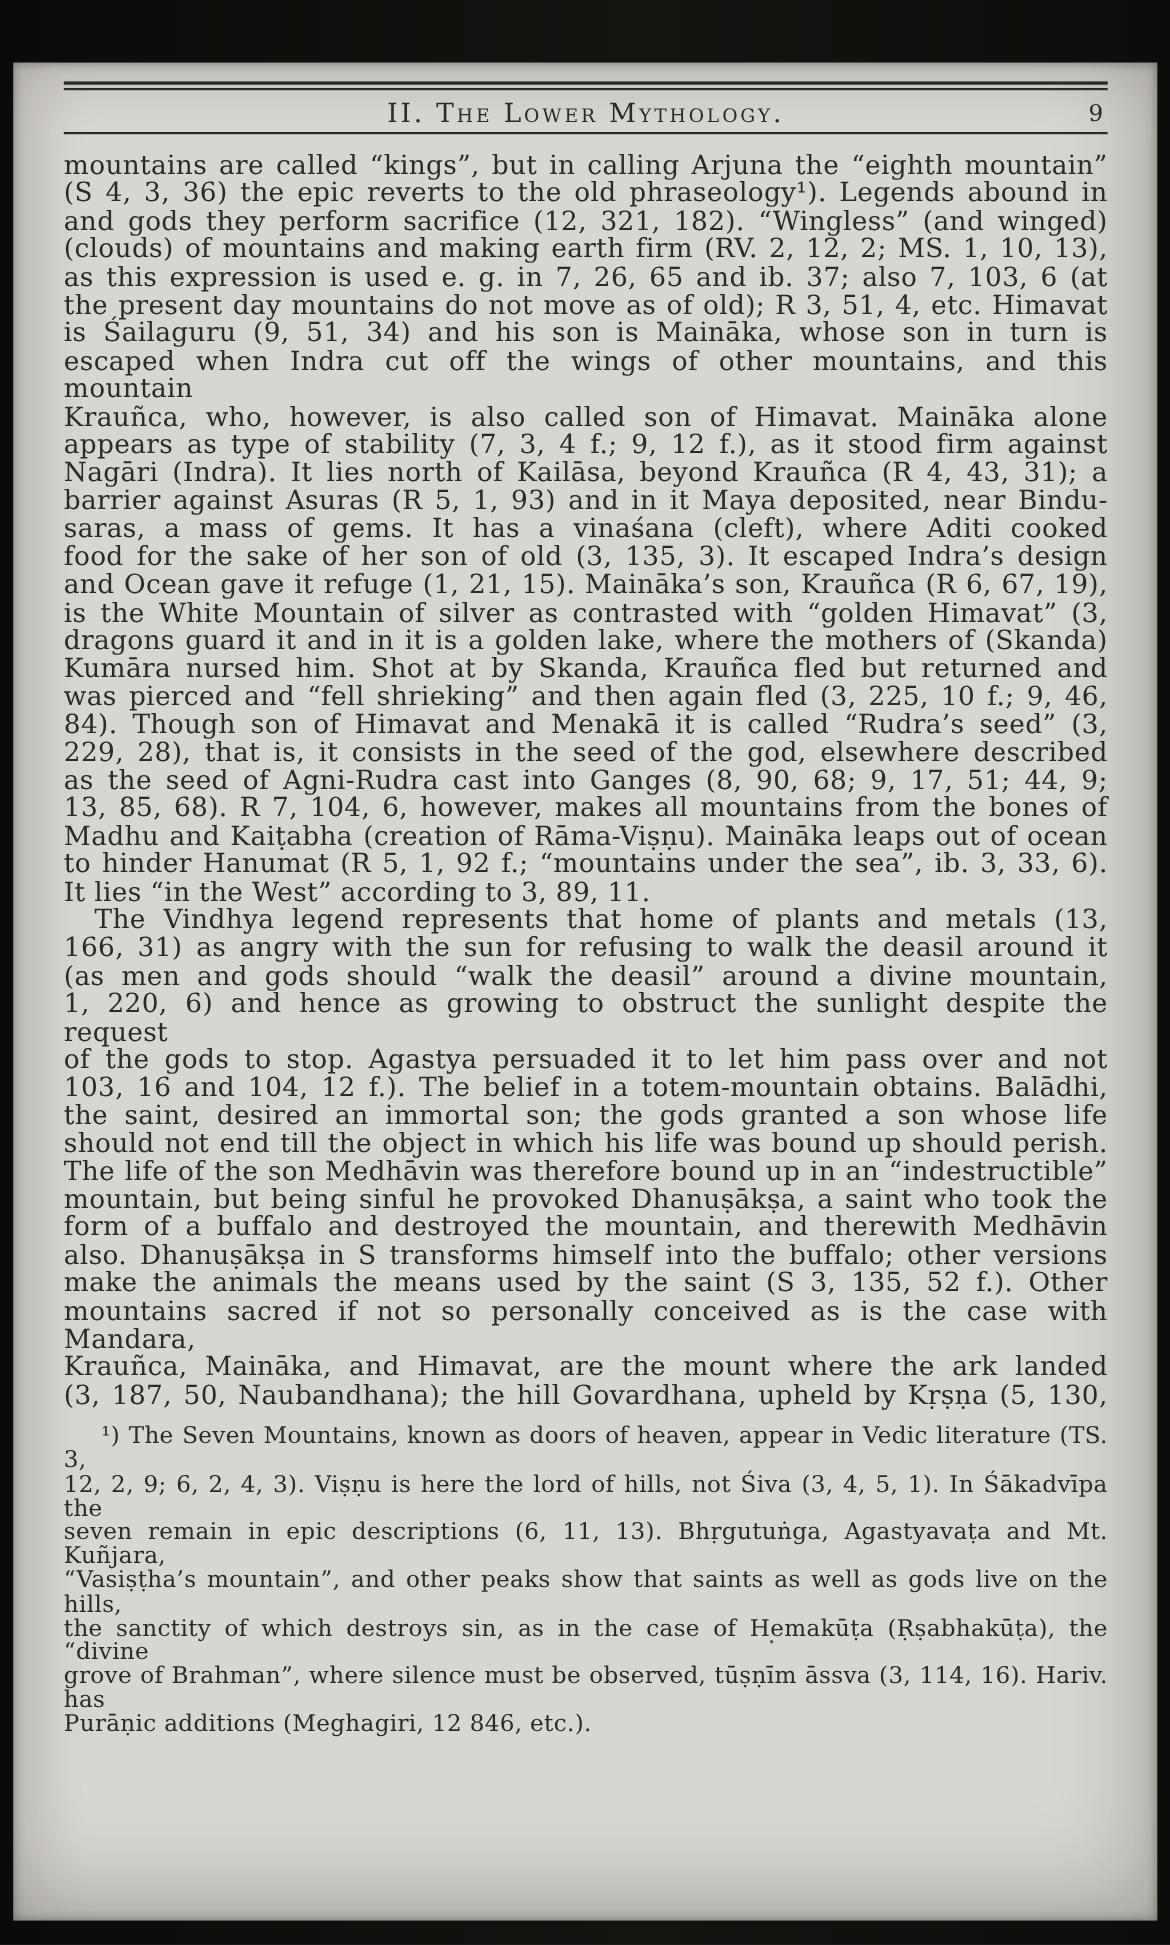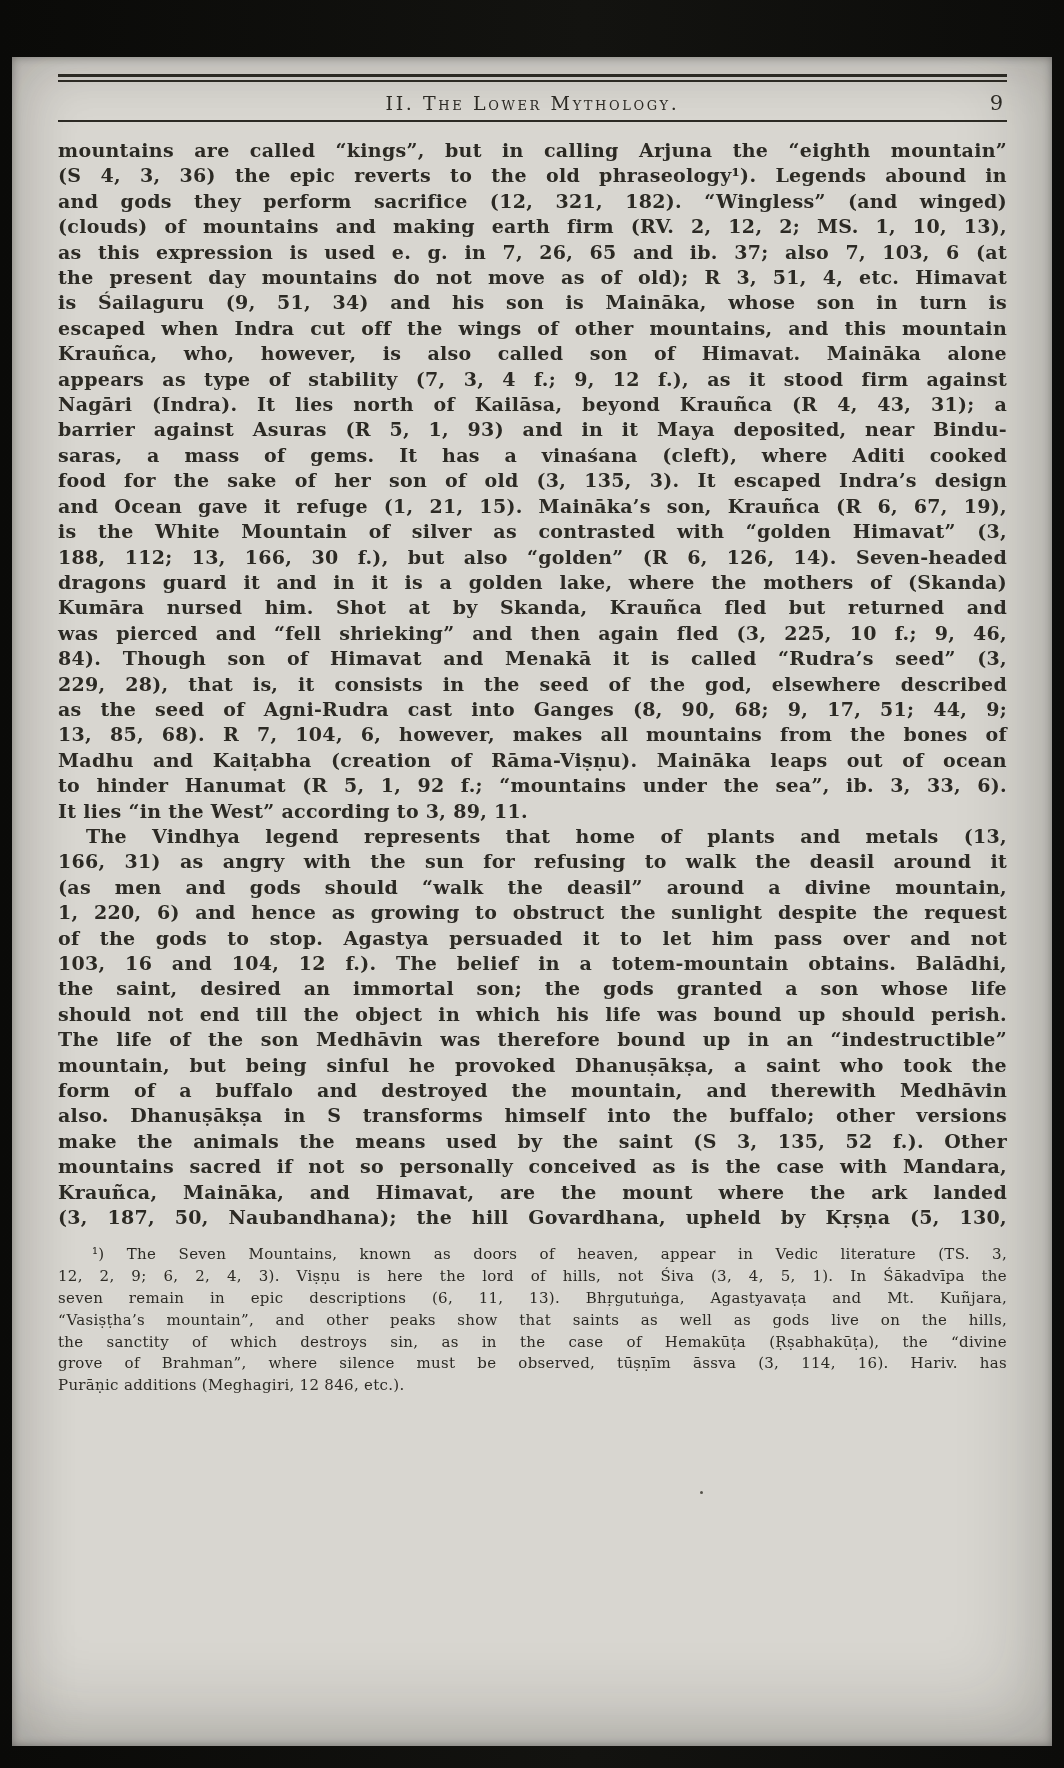--- a/index.html
+++ b/index.html
@@ -38,54 +38,53 @@
   }
   .header-row {
     position: relative;
     height: 33px;
     margin-top: 5px;
   }
   .running-head {
     display: block;
     text-align: center;
     font-variant: small-caps;
-    font-size: 19px;
+    font-size: 24px;
     letter-spacing: 2.6px;
     line-height: 33px;
   }
   .page-number {
     position: absolute;
     right: 3px;
     top: 0;
     font-size: 21px;
     line-height: 33px;
     letter-spacing: 1px;
   }
   .rule-single {
     border-top: 2px solid var(--ink, #2c2a24);
     margin-bottom: 0;
   }
   .body-text {
     margin-top: 16px;
-    font-size: 19px;
+    font-size: 24px;
     line-height: 25.4px;
-    font-weight: bold;
   }
   .tline {
     text-align: justify;
     text-align-last: justify;
     letter-spacing: 0.3px;
     white-space: normal;
   }
   .tline.flush-last { text-align-last: left; }
   .tline.indent-first { text-indent: 28px; }
   .paragraph { margin: 0; }
   .footnote {
     margin-top: 14px;
-    font-size: 15px;
+    font-size: 21px;
     line-height: 21.8px;
   }
   .footnote .tline.indent-first { text-indent: 34px; }
   .dot-artifact {
     position: absolute;
     left: 688px;
     top: 1434px;
     width: 3px;
     height: 3px;
     border-radius: 50%;
@@ -118,21 +117,20 @@
           <div class="tline">is Śailaguru (9, 51, 34) and his son is Maināka, whose son in turn is</div>
           <div class="tline">escaped when Indra cut off the wings of other mountains, and this mountain</div>
           <div class="tline">Krauñca, who, however, is also called son of Himavat. Maināka alone</div>
           <div class="tline">appears as type of stability (7, 3, 4 f.; 9, 12 f.), as it stood firm against</div>
           <div class="tline">Nagāri (Indra). It lies north of Kailāsa, beyond Krauñca (R 4, 43, 31); a</div>
           <div class="tline">barrier against Asuras (R 5, 1, 93) and in it Maya deposited, near Bindu-</div>
           <div class="tline">saras, a mass of gems. It has a vinaśana (cleft), where Aditi cooked</div>
           <div class="tline">food for the sake of her son of old (3, 135, 3). It escaped Indra’s design</div>
           <div class="tline">and Ocean gave it refuge (1, 21, 15). Maināka’s son, Krauñca (R 6, 67, 19),</div>
           <div class="tline">is the White Mountain of silver as contrasted with “golden Himavat” (3,</div>
-          <div class="tline">188, 112; 13, 166, 30 f.), but also “golden” (R 6, 126, 14). Seven-headed</div>
           <div class="tline">dragons guard it and in it is a golden lake, where the mothers of (Skanda)</div>
           <div class="tline">Kumāra nursed him. Shot at by Skanda, Krauñca fled but returned and</div>
           <div class="tline">was pierced and “fell shrieking” and then again fled (3, 225, 10 f.; 9, 46,</div>
           <div class="tline">84). Though son of Himavat and Menakā it is called “Rudra’s seed” (3,</div>
           <div class="tline">229, 28), that is, it consists in the seed of the god, elsewhere described</div>
           <div class="tline">as the seed of Agni-Rudra cast into Ganges (8, 90, 68; 9, 17, 51; 44, 9;</div>
           <div class="tline">13, 85, 68). R 7, 104, 6, however, makes all mountains from the bones of</div>
           <div class="tline">Madhu and Kaiṭabha (creation of Rāma-Viṣṇu). Maināka leaps out of ocean</div>
           <div class="tline">to hinder Hanumat (R 5, 1, 92 f.; “mountains under the sea”, ib. 3, 33, 6).</div>
           <div class="tline flush-last">It lies “in the West” according to 3, 89, 11.</div>

